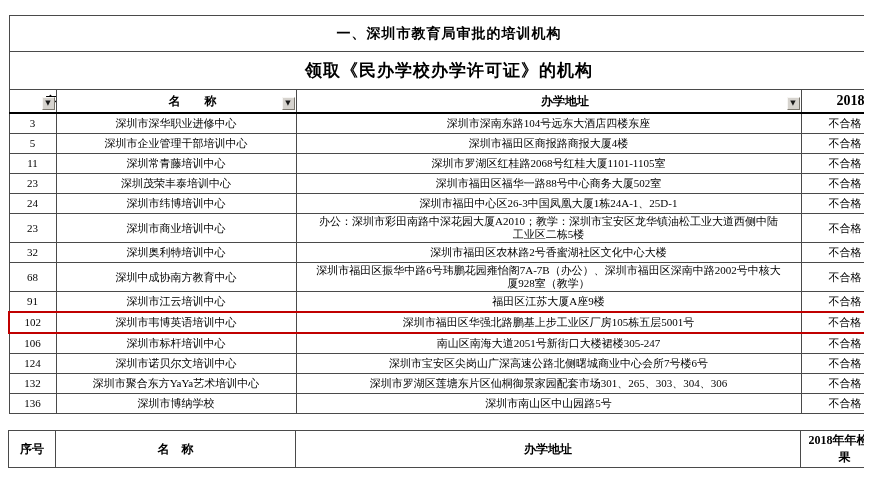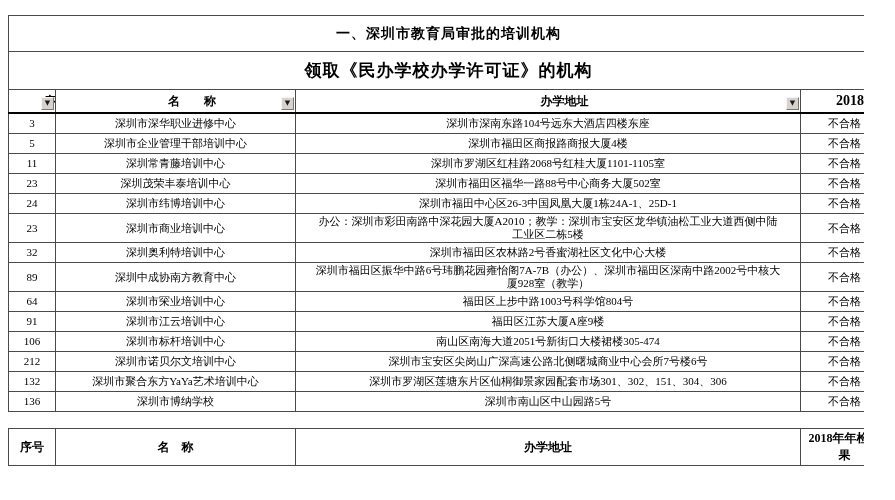--- a/index.html
+++ b/index.html
@@ -179,53 +179,53 @@
     <td class="addr-cell">办公：深圳市彩田南路中深花园大厦A2010；教学：深圳市宝安区龙华镇油松工业大道西侧中陆工业区二栋5楼</td>
     <td>不合格</td>
   </tr>
         <tr>
     <td>32</td>
     <td>深圳奥利特培训中心</td>
     <td class="addr-cell">深圳市福田区农林路2号香蜜湖社区文化中心大楼</td>
     <td>不合格</td>
   </tr>
         <tr>
-    <td>89</td>
+    <td>68</td>
     <td>深圳中成协南方教育中心</td>
     <td class="addr-cell">深圳市福田区振华中路6号玮鹏花园雍怡阁7A-7B（办公）、深圳市福田区深南中路2002号中核大厦928室（教学）</td>
-    <td>不合格</td>
-  </tr>
-        <tr>
-    <td>64</td>
-    <td>深圳市罙业培训中心</td>
-    <td class="addr-cell">福田区上步中路1003号科学馆804号</td>
     <td>不合格</td>
   </tr>
         <tr>
     <td>91</td>
     <td>深圳市江云培训中心</td>
     <td class="addr-cell">福田区江苏大厦A座9楼</td>
     <td>不合格</td>
   </tr>
+        <tr class="highlight">
+    <td>102</td>
+    <td>深圳市韦博英语培训中心</td>
+    <td class="addr-cell">深圳市福田区华强北路鹏基上步工业区厂房105栋五层5001号</td>
+    <td>不合格</td>
+  </tr>
         <tr>
     <td>106</td>
     <td>深圳市标杆培训中心</td>
-    <td class="addr-cell">南山区南海大道2051号新街口大楼裙楼305-474</td>
-    <td>不合格</td>
-  </tr>
-        <tr>
-    <td>212</td>
+    <td class="addr-cell">南山区南海大道2051号新街口大楼裙楼305-247</td>
+    <td>不合格</td>
+  </tr>
+        <tr>
+    <td>124</td>
     <td>深圳市诺贝尔文培训中心</td>
     <td class="addr-cell">深圳市宝安区尖岗山广深高速公路北侧曙城商业中心会所7号楼6号</td>
     <td>不合格</td>
   </tr>
         <tr>
     <td>132</td>
     <td>深圳市聚合东方YaYa艺术培训中心</td>
-    <td class="addr-cell">深圳市罗湖区莲塘东片区仙桐御景家园配套市场301、302、151、304、306</td>
+    <td class="addr-cell">深圳市罗湖区莲塘东片区仙桐御景家园配套市场301、265、303、304、306</td>
     <td>不合格</td>
   </tr>
         <tr>
     <td>136</td>
     <td>深圳市博纳学校</td>
     <td class="addr-cell">深圳市南山区中山园路5号</td>
     <td>不合格</td>
   </tr>
       </tbody>
   </table>

